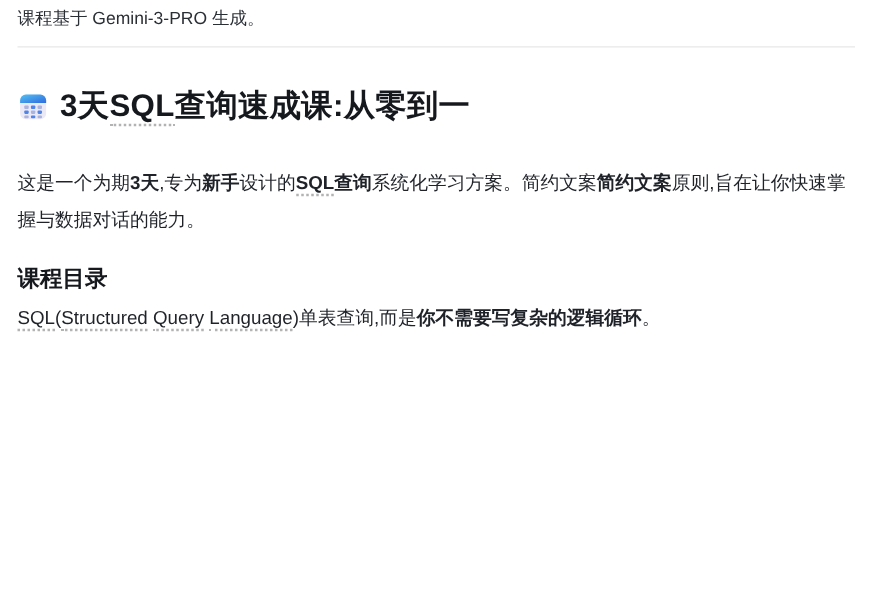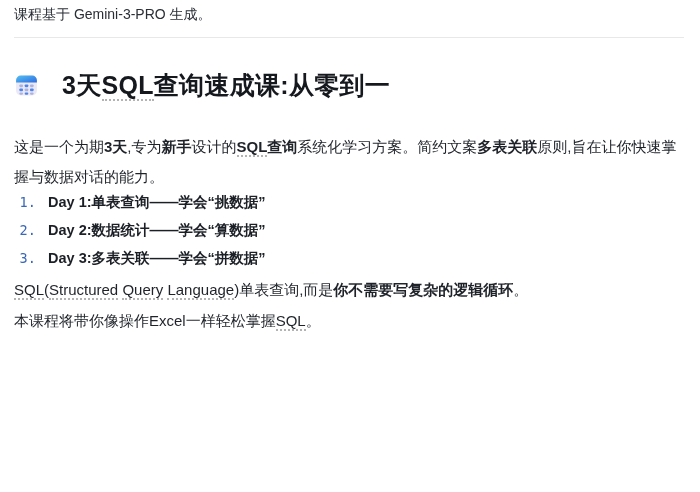--- a/index.html
+++ b/index.html
@@ -16,21 +16,21 @@
     font-size: 14px; line-height: 21px; color: #2a2f36;
   }
   hr.divider {
     border: none; border-top: 1px solid #e8e8e8;
     margin: 12px 0 0;
   }
   h1.title {
     margin: 33px 0 0;
     font-size: 25px; line-height: 28px; font-weight: 700;
     color: #15181d; letter-spacing: 0.3px;
-    display: flex; align-items: center; gap: 23px;
+    display: flex; align-items: center; gap: 9px;
   }
   .emoji-icon { width: 25px; height: 25px; flex: 0 0 auto; display: inline-block; }
 
   p.lead {
     margin: 33px 0 0;
     font-size: 15px; line-height: 30px;
   }
   h2.section {
     margin: 20px 0 5px;
     font-size: 18px; line-height: 22px; font-weight: 700;
@@ -89,30 +89,25 @@
       <rect x="5.2" y="14.8" width="3.4" height="2.6" rx="0.8" fill="#4f84e8"></rect>
       <rect x="10.3" y="14.8" width="3.4" height="2.6" rx="0.8" fill="#aab4de"></rect>
       <rect x="15.4" y="14.8" width="3.4" height="2.6" rx="0.8" fill="#4f84e8"></rect>
       <rect x="5.2" y="18.6" width="3.4" height="2.2" rx="0.8" fill="#aab4de"></rect>
       <rect x="10.3" y="18.6" width="3.4" height="2.2" rx="0.8" fill="#4f84e8"></rect>
       <rect x="15.4" y="18.6" width="3.4" height="2.2" rx="0.8" fill="#aab4de"></rect>
     </svg>
     <span><span>3天</span><span class="spell">SQL</span><span>查询速成课:从零到一</span></span>
   </h1>
 
-  <p class="lead"><span>这是一个为期</span><span class="bold">3天</span><span>,专为</span><span class="bold">新手</span><span>设计的</span><span class="bold spell">SQL</span><span class="bold">查询</span><span>系统化学习方案。简约文案</span><span class="bold">多表关联</span><span>原则,旨在让你快速掌握与数据对话的能力。</span></p>
+  <p class="lead"><span>这是一个为期</span><span class="bold">3天</span><span>,专为</span><span class="bold">新手</span><span>设计的</span><span class="bold spell">SQL</span><span class="bold">查询</span><span>系统化学习方案。简约文案</span><span class="bold">简约文案</span><span>原则,旨在让你快速掌握与数据对话的能力。</span></p>
 
+  <h2 class="section">课程目录</h2>
 
-  <ol class="toc">
-    <li>Day 1:单表查询——学会“挑数据”</li>
-    <li>Day 2:数据统计——学会“算数据”</li>
-    <li>Day 3:多表关联——学会“拼数据”</li>
-  </ol>
 
   <div class="intro">
 
     <p><span class="spell">SQL</span><span>(</span><span class="spell">Structured</span><span> </span><span class="spell">Query</span><span> </span><span class="spell">Language</span><span>)单表查询,而是</span><span class="bold">你不需要写复杂的逻辑循环</span><span>。</span></p>
 
 
-    <p><span>本课程将带你像操作Excel一样轻松掌握</span><span class="spell">SQL</span><span>。</span></p>
   </div>
 
 </div>
 
 </body></html>

